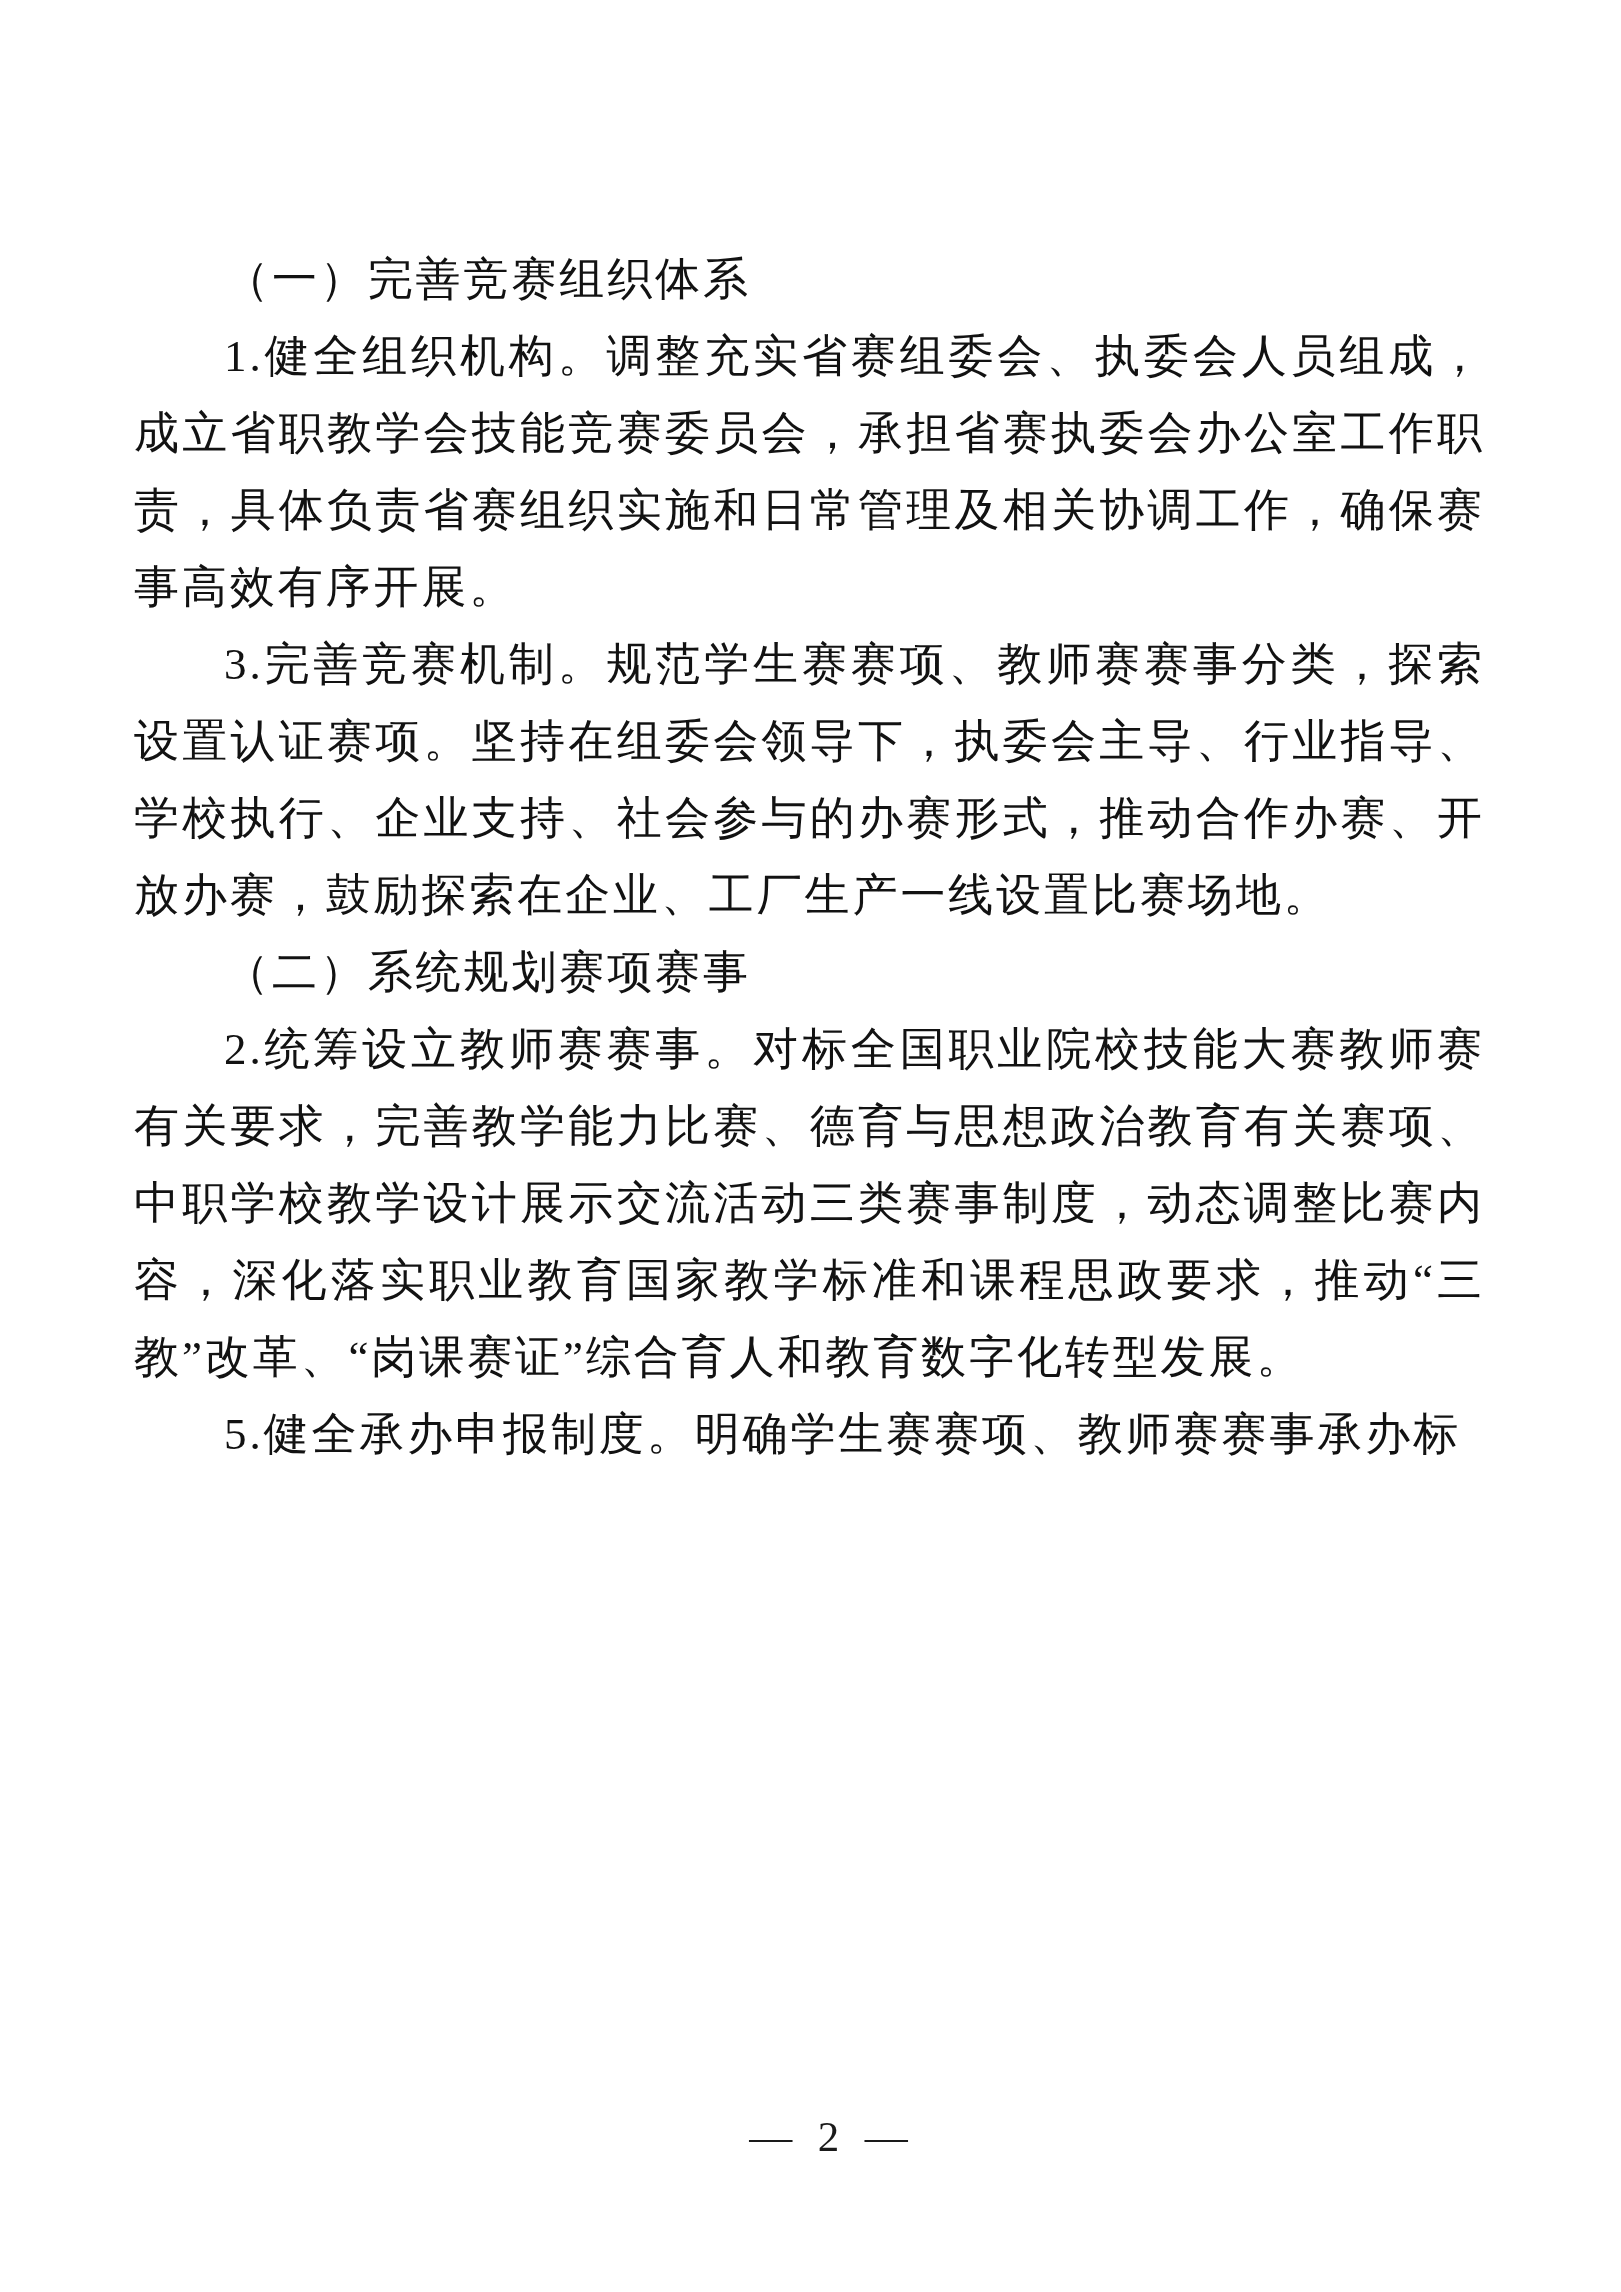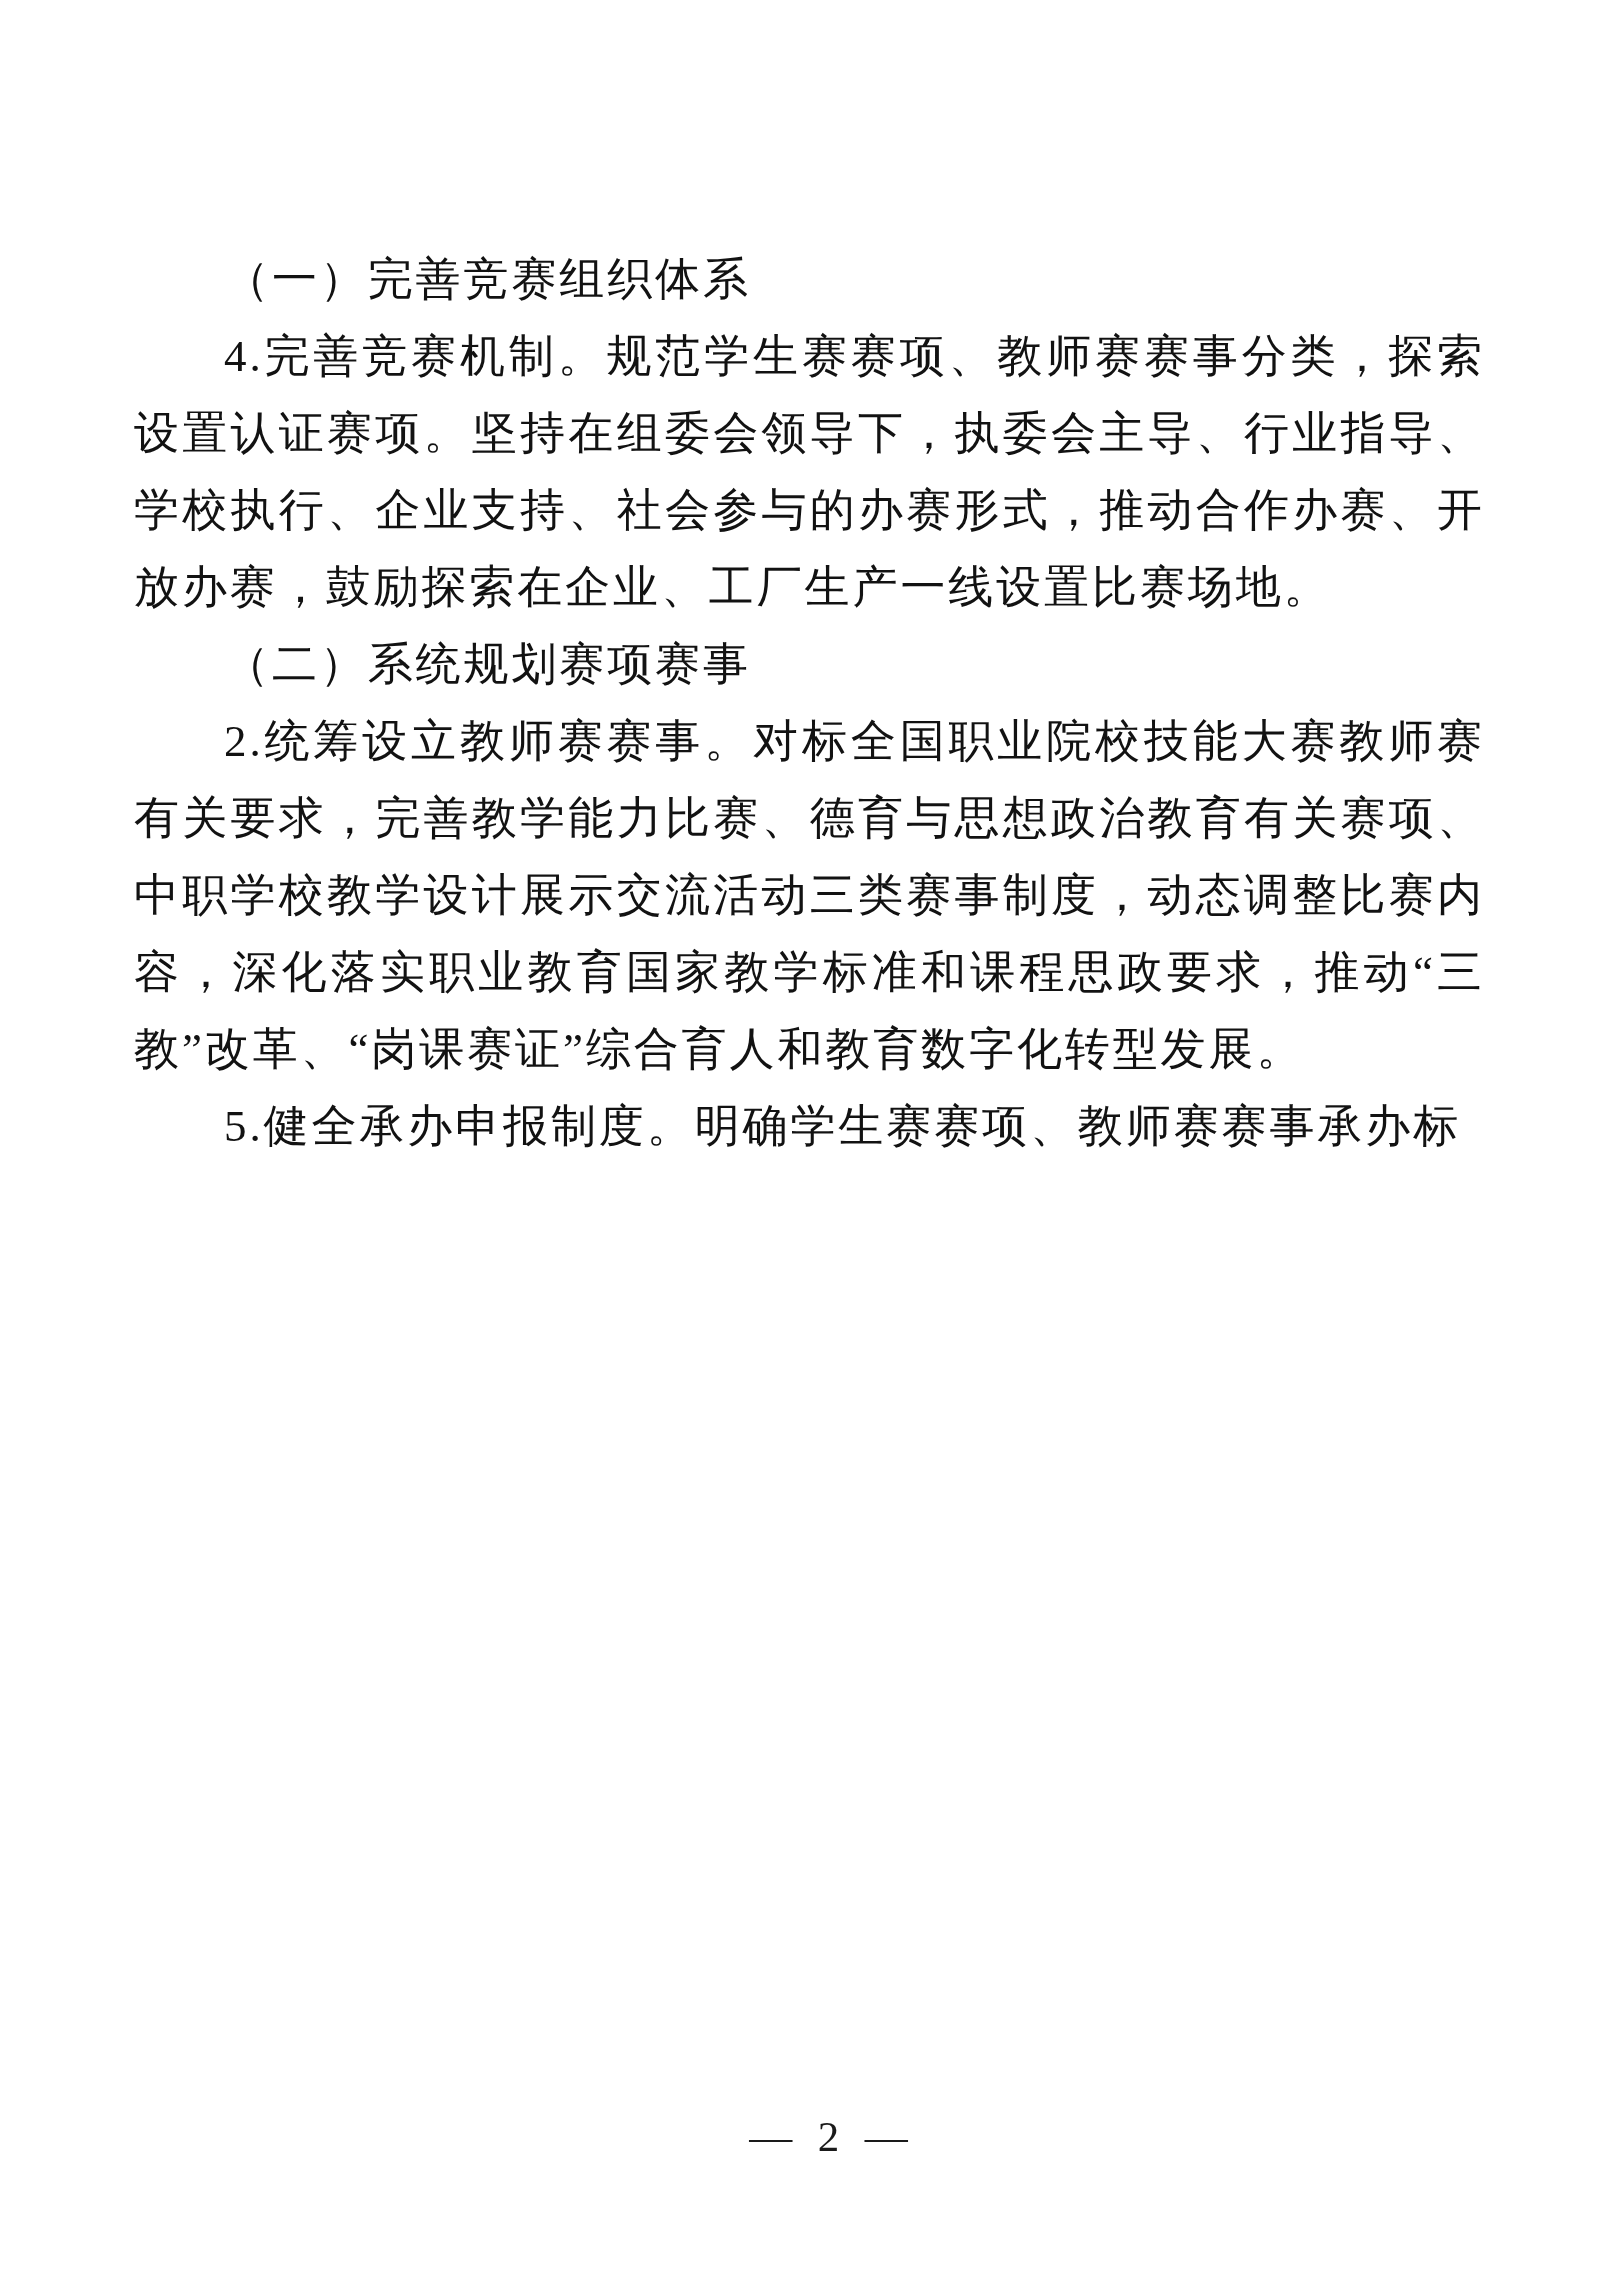--- a/index.html
+++ b/index.html
@@ -55,21 +55,22 @@
     display: inline-block;
   }
 </style>
 </head>
 <body>
 
 <main class="page">
 
   <section class="doc-body">
     <p class="heading">（一）完善竞赛组织体系</p>
-    <p class="para">4.完善竞赛机制。规范学生赛赛项、教师赛赛事分类，探索设置认证赛项。坚持在组委会领导下，执委会主导、行业指导、学校执行、企业支持、社会参与的办赛形式，推动合作办赛、开放办赛，鼓励探索在企业、工厂生产一线设置比赛场地。</p>
+    <p class="para">1.健全组织机构。调整充实省赛组委会、执委会人员组成，成立省职教学会技能竞赛委员会，承担省赛执委会办公室工作职责，具体负责省赛组织实施和日常管理及相关协调工作，确保赛事高效有序开展。</p>
+    <p class="para">3.完善竞赛机制。规范学生赛赛项、教师赛赛事分类，探索设置认证赛项。坚持在组委会领导下，执委会主导、行业指导、学校执行、企业支持、社会参与的办赛形式，推动合作办赛、开放办赛，鼓励探索在企业、工厂生产一线设置比赛场地。</p>
     <p class="heading">（二）系统规划赛项赛事</p>
     <p class="para">2.统筹设立教师赛赛事。对标全国职业院校技能大赛教师赛有关要求，完善教学能力比赛、德育与思想政治教育有关赛项、中职学校教学设计展示交流活动三类赛事制度，动态调整比赛内容，深化落实职业教育国家教学标准和课程思政要求，推动“三教”改革、“岗课赛证”综合育人和教育数字化转型发展。</p>
     <p class="para">5.健全承办申报制度。明确学生赛赛项、教师赛赛事承办标</p>
   </section>
 
   <div class="page-footer">
     <span class="dash">—</span><span class="num">2</span><span class="dash">—</span>
   </div>
 
 </main>

